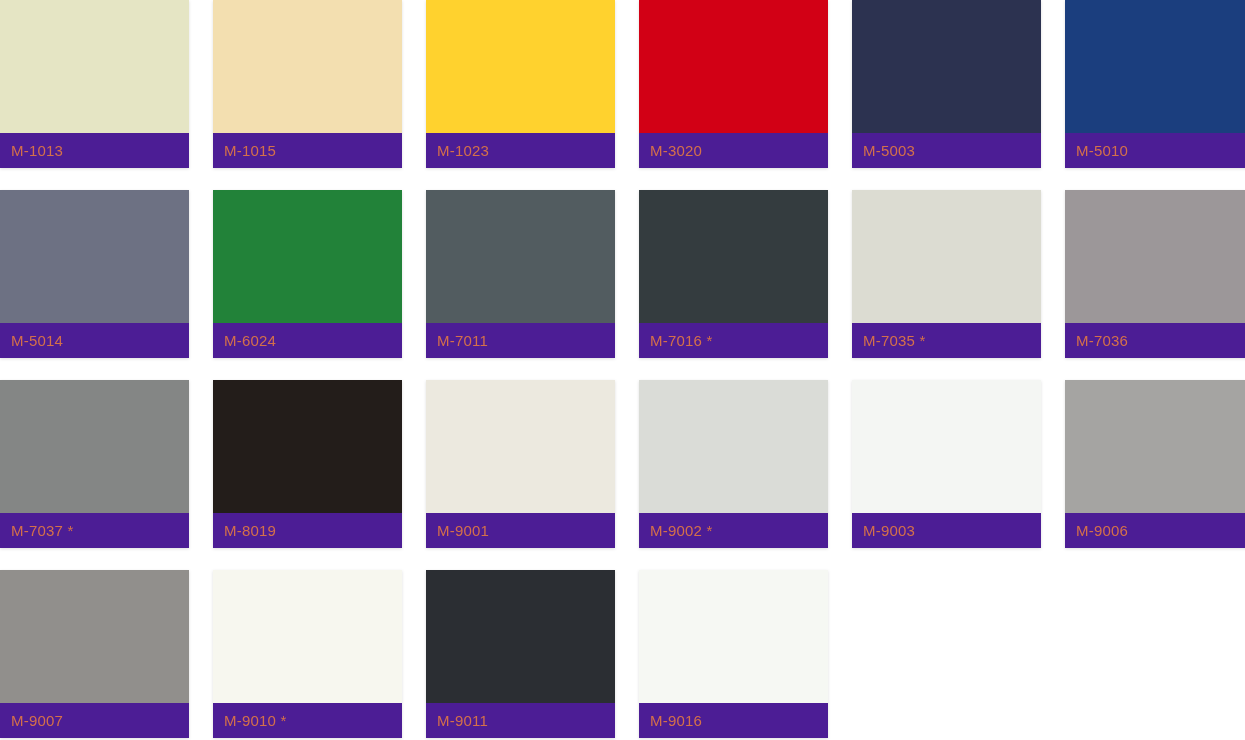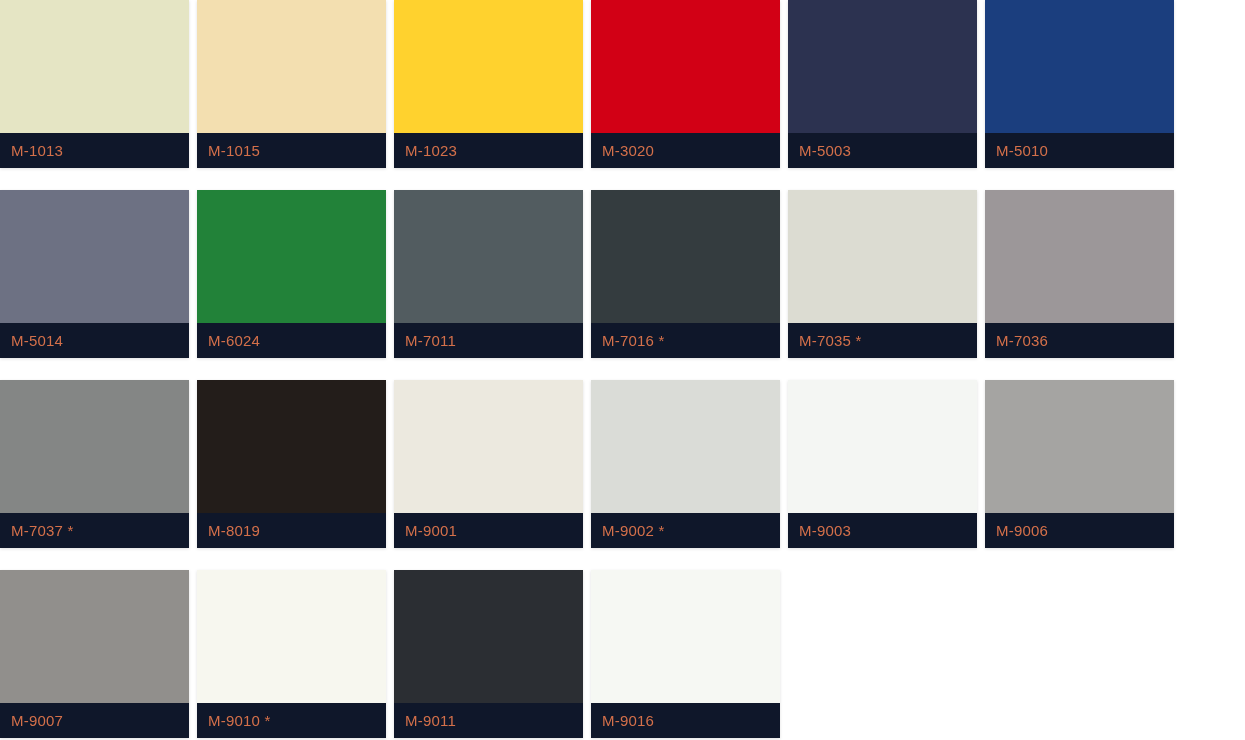--- a/index.html
+++ b/index.html
@@ -30,22 +30,22 @@
   .swatch-row.r1 { top: 0px; }
   .swatch-row.r2 { top: 190px; }
   .swatch-row.r3 { top: 380px; }
   .swatch-row.r4 { top: 570px; }
 
   .swatch-card {
     display: inline-block;
     vertical-align: top;
     width: 189px;
     height: 168px;
-    margin-right: 8px;
-    background: #0f172a;
+    margin-right: 24px;
+    background: #4c1d95;
     box-shadow: 0 1px 3px rgba(0,0,0,0.13);
     box-sizing: border-box;
     overflow: hidden;
   }
   .swatch-color {
     display: block;
     width: 100%;
     height: 133px;
   }
   .swatch-label {

